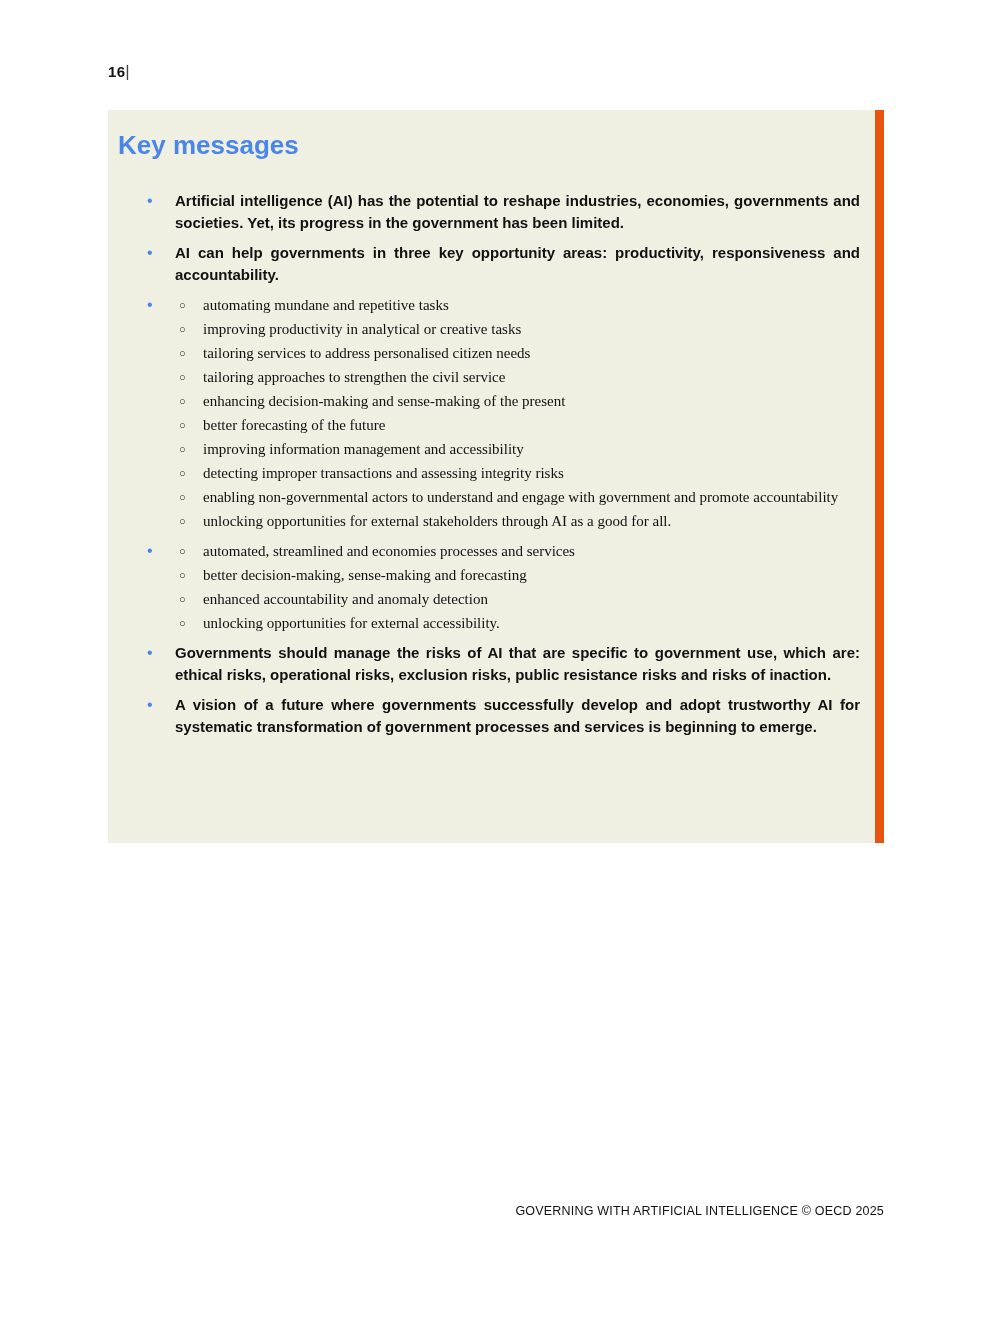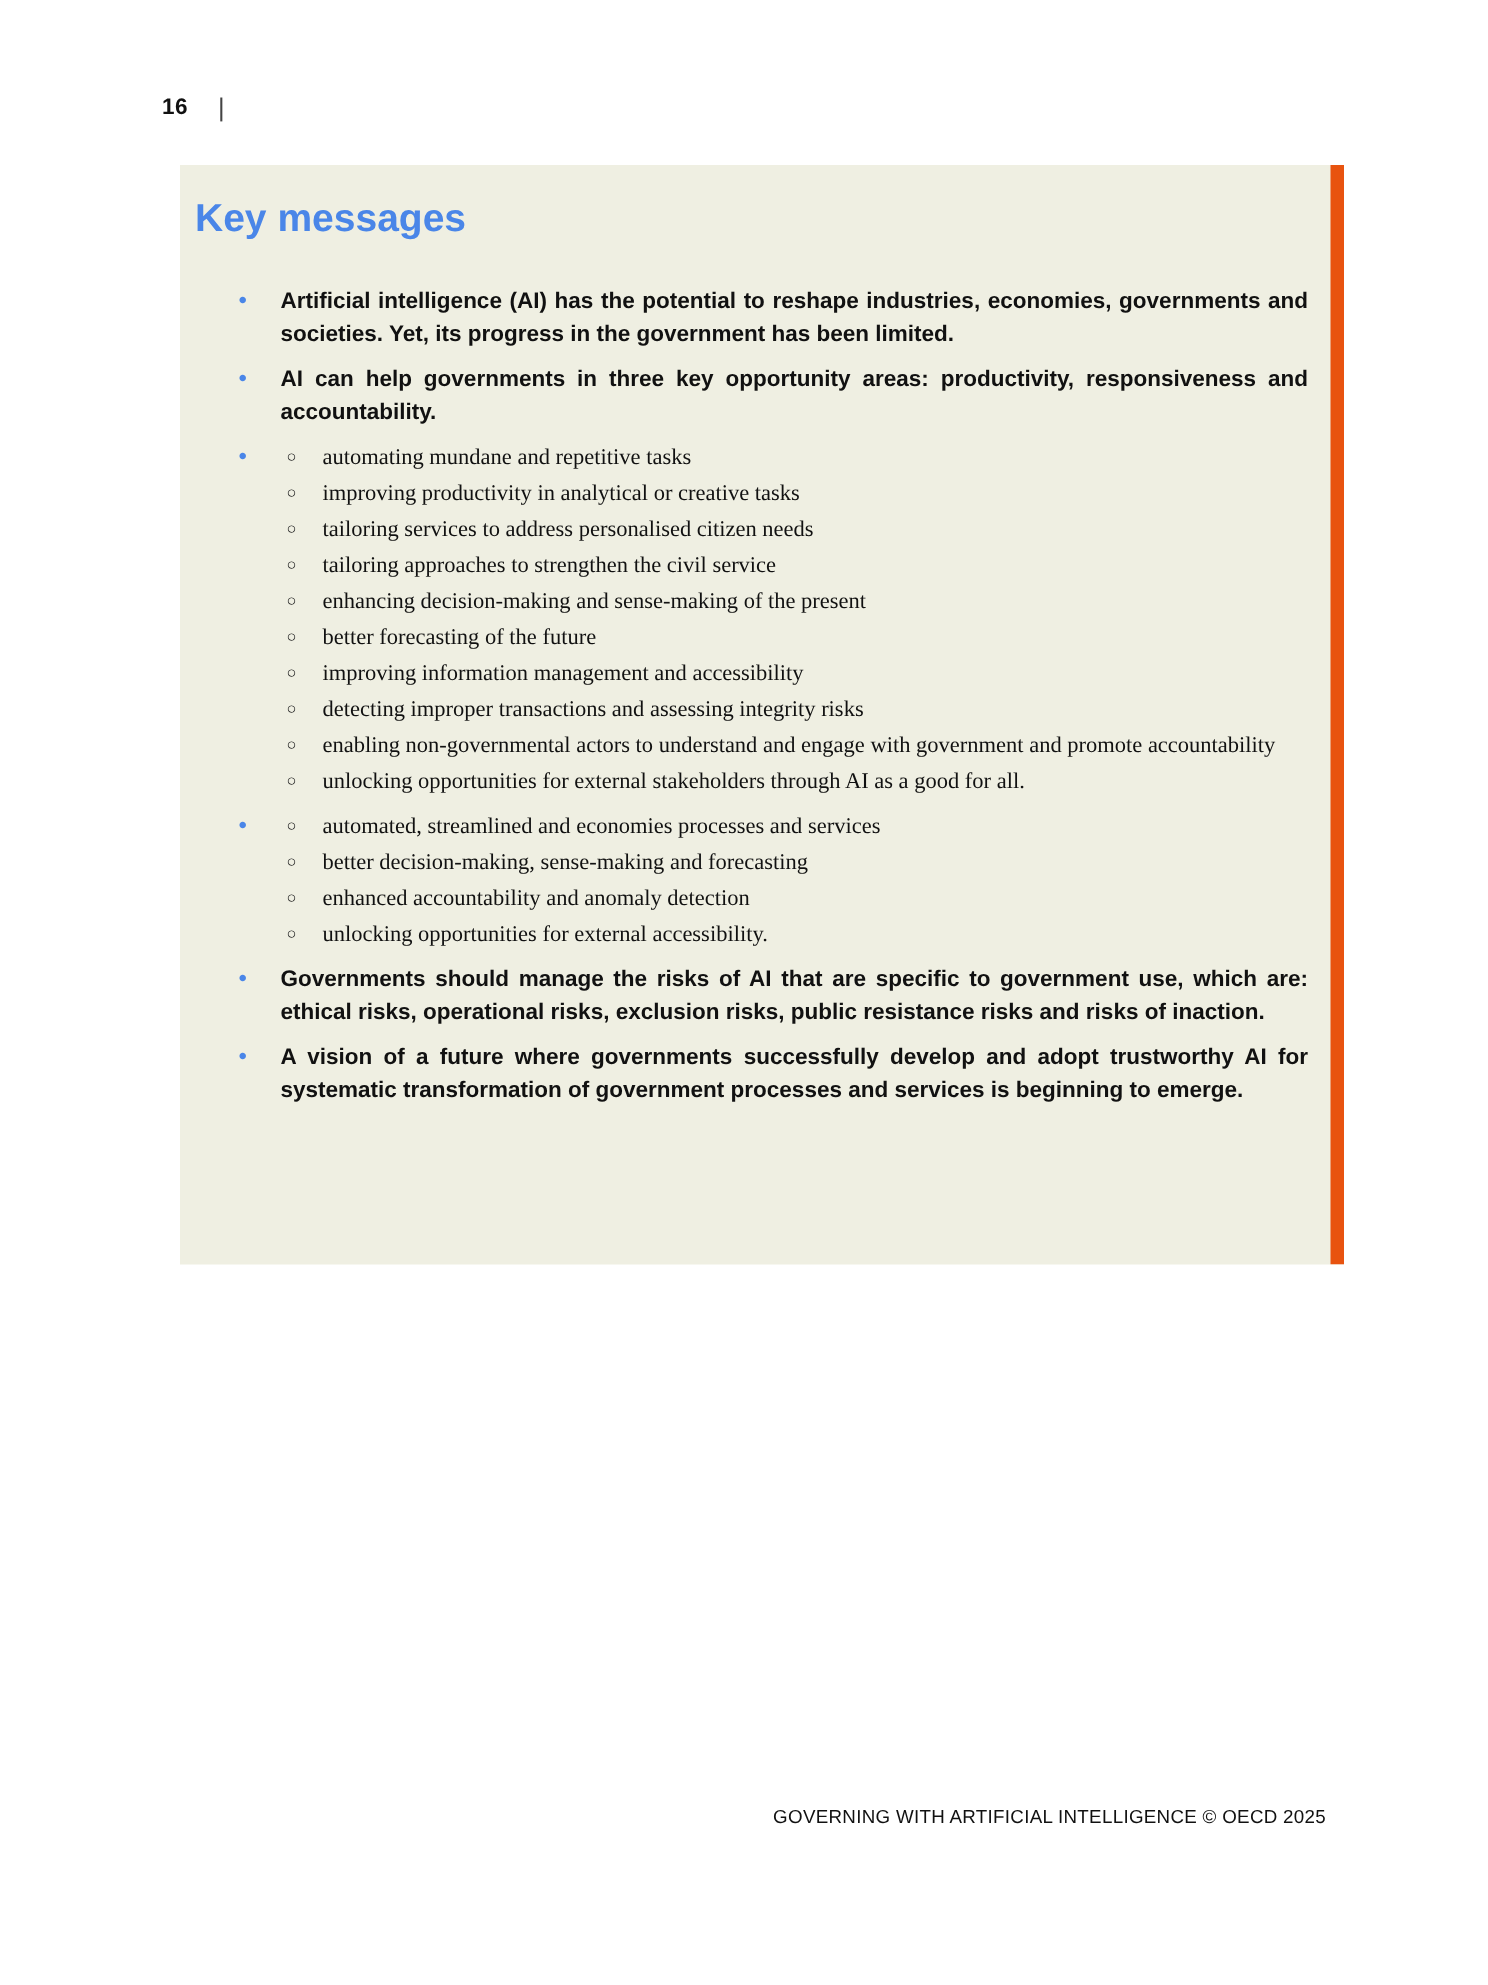--- a/index.html
+++ b/index.html
@@ -13,29 +13,29 @@
     color: #111111;
     overflow: hidden;
   }
   .page-header {
     position: absolute;
     left: 108px;
     top: 63px;
     font-size: 15px;
     display: flex;
     align-items: center;
-    gap: 20px;
+    gap: 0;
     text-align: center;
   }
   .page-num { font-weight: bold; letter-spacing: 0.3px; }
   .page-sep { font-weight: normal; color: #444; font-size: 17px; line-height: 17px; }
 
   .key-box {
     position: absolute;
-    left: 120px;
+    left: 108px;
     top: 110px;
     width: 776px;
     height: 733px;
     background: #EFEFE2;
     padding: 20px 24px 18px 0;
     overflow: hidden;
   }
   .accent-bar {
     position: absolute;
     top: 0;

